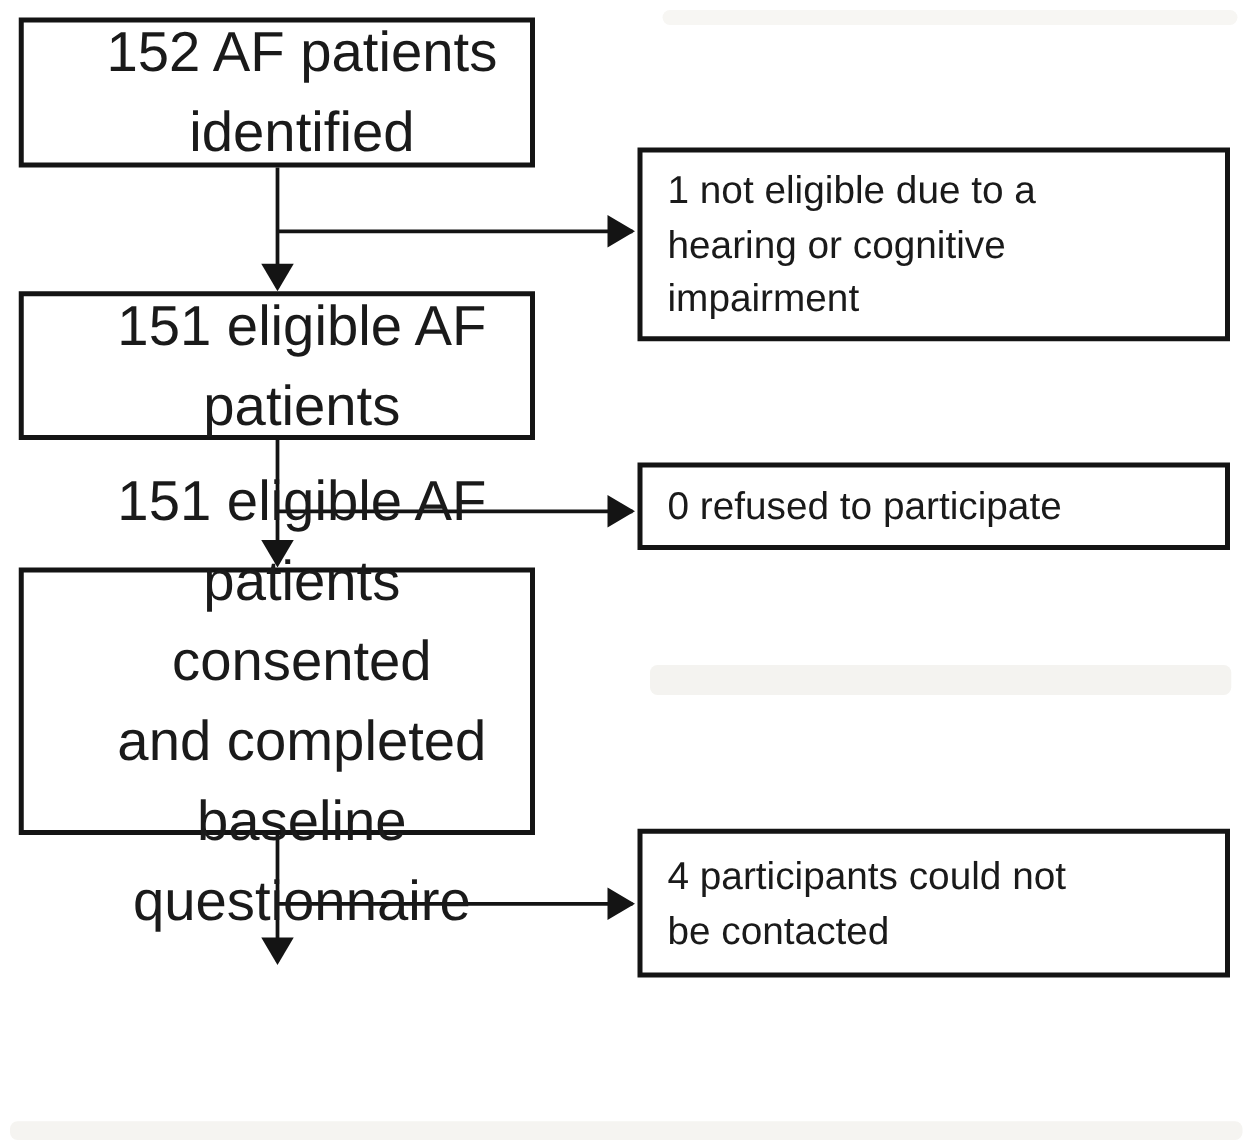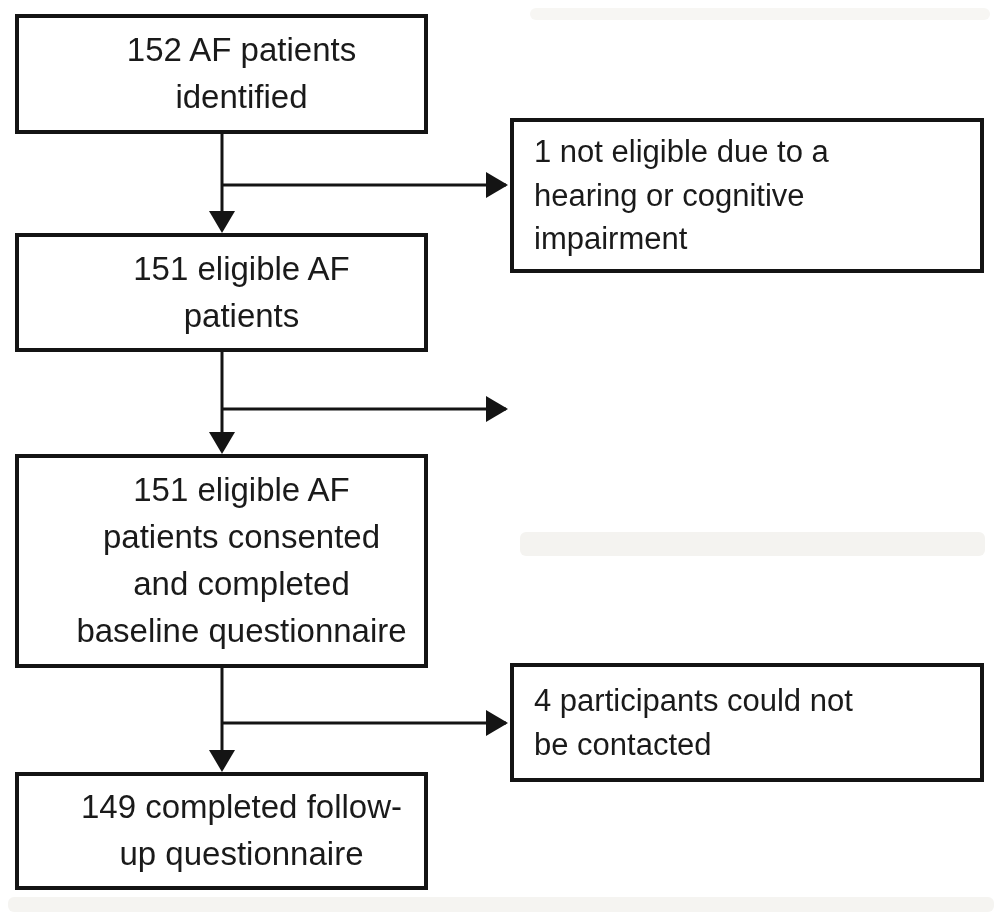--- a/index.html
+++ b/index.html
@@ -23,21 +23,21 @@
     background: #ffffff;
     display: flex;
     align-items: center;
     white-space: pre-line;
   }
   .box.main {
     left: 15px;
     width: 413px;
     justify-content: center;
     text-align: center;
-    font-size: 33px;
+    font-size: 45px;
     line-height: 1.42;
     padding-left: 40px;
   }
   .box.side {
     left: 510px;
     width: 474px;
     justify-content: flex-start;
     text-align: left;
     font-size: 31px;
     line-height: 1.40;
@@ -100,24 +100,23 @@
 identified</div>
 
   <div class="box main" id="box-eligible">151 eligible AF
 patients</div>
 
   <div class="box main" id="box-consented">151 eligible AF
 patients consented
 and completed
 baseline questionnaire</div>
 
-  <div class="box main" id="box-followup">149 completed follow-
-up questionnaire</div>
 
   <div class="box side" id="side-not-eligible">1 not eligible due to a
 hearing or cognitive
 impairment</div>
 
+  <div class="box side" id="side-refused">0 refused to participate</div>
 
   <div class="box side" id="side-not-contacted">4 participants could not
 be contacted</div>
 
 </div>
 
 </body></html>

